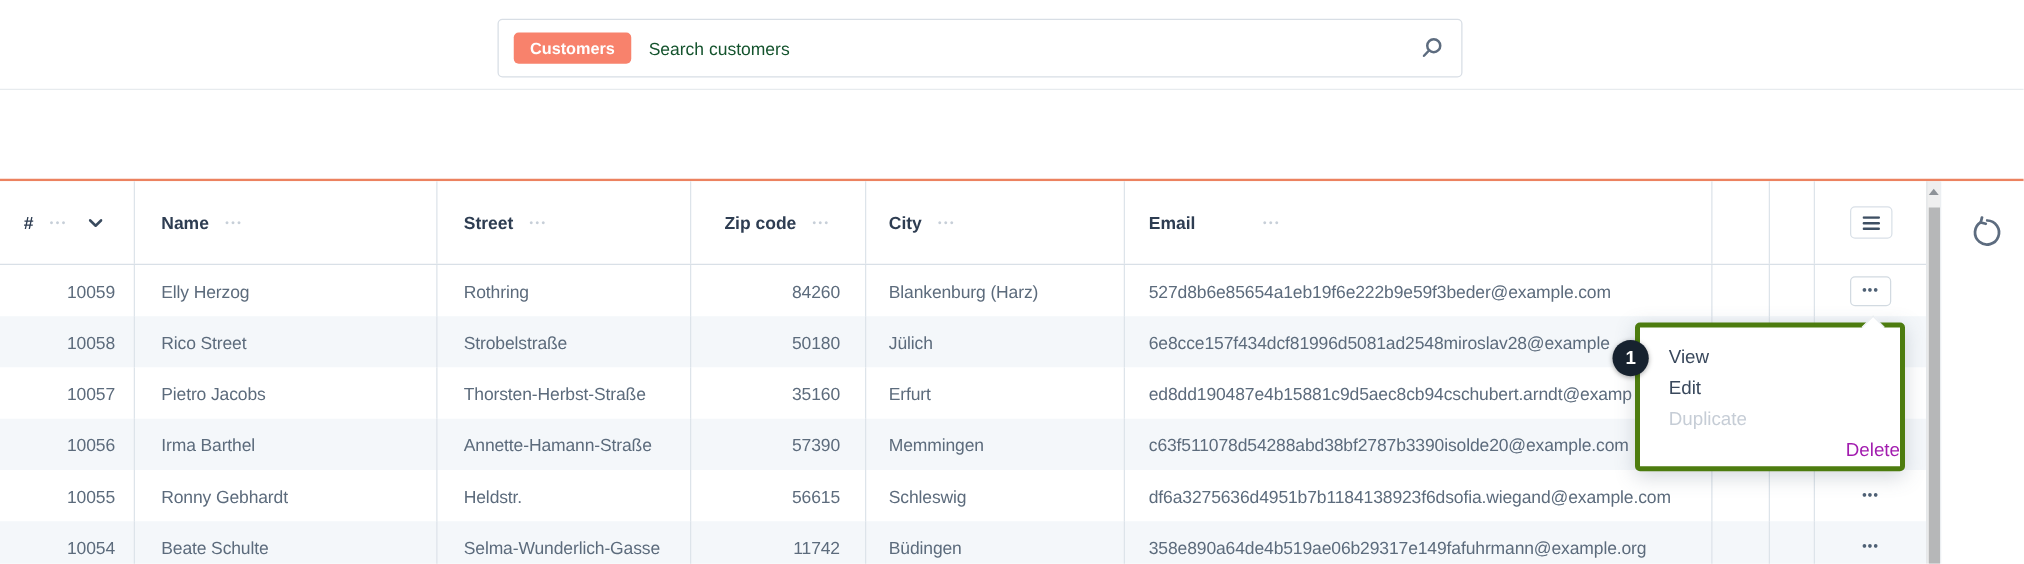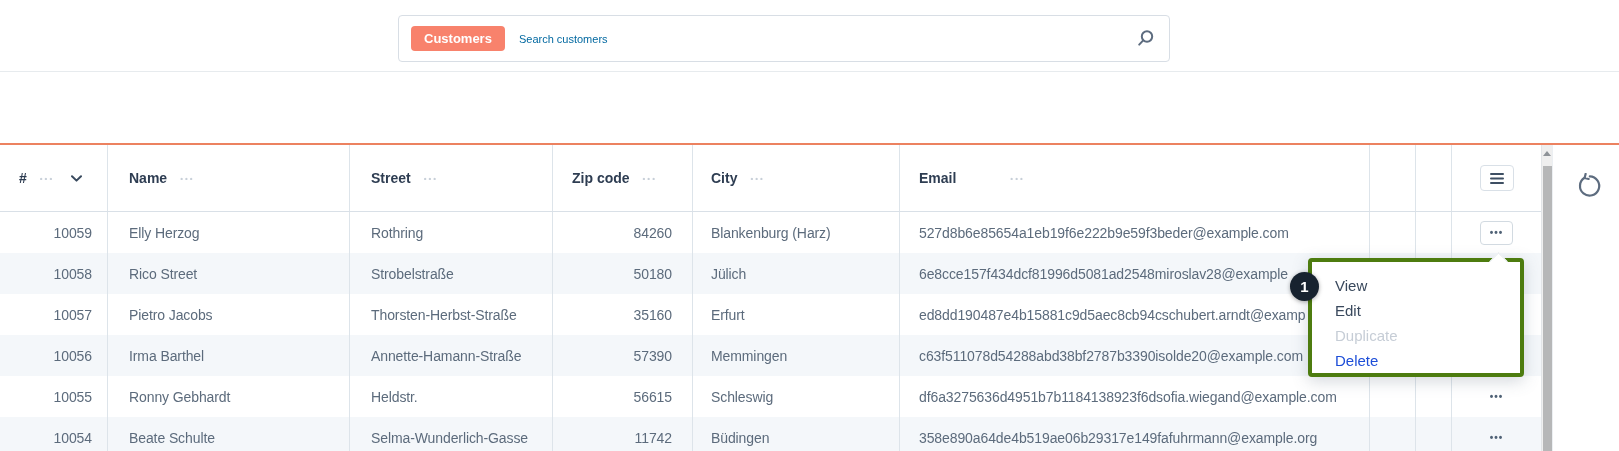--- a/index.html
+++ b/index.html
@@ -8,21 +8,21 @@
   .page { position:relative; width:1619px; height:451px; background:#fff;padding-left:20px; }
 
   
   .topbar { position:absolute; top:0; left:0; width:1619px; height:72px; background:#fff;
             border-bottom:1px solid #e7ebee; }
   .searchbar { position:absolute; left:398px; top:15px; width:772px; height:47px;
                background:#fff; border:1px solid #d8dee5; border-radius:4px;
                display:flex; align-items:center; padding:0 14px 0 12px; }
   .search-tag { background:#f8826c; color:#fff; font-size:13px; font-weight:700;
                 padding:6px 13px; border-radius:4px; line-height:1; }
-  .search-ph { color:#0369a1; font-size:11px; margin-left:14px; flex:1; }
+  .search-ph { color:#14532d; font-size:14px; margin-left:14px; flex:1; }
   .search-icn { display:flex; align-items:center; }
 
   
   .smartbar { position:absolute; top:72px; left:0; width:1619px; height:71px; background:#fff; }
   .sb-title { position:absolute; left:395px; top:101px; font-size:18px; color:#2d3e50; }
   .sb-title .t { font-weight:700; }
   .sb-title .c { font-weight:400; color:#66788c; margin-left:4px; }
   .btn-primary { position:absolute; left:1046px; top:94px; width:126px; height:36px;
                  background:#1a9dff; color:#fff; border:none; border-radius:4px;
                  font-size:14px; font-weight:700; font-family:"Liberation Sans",sans-serif;
@@ -40,21 +40,21 @@
   .c-id     { width:108px; justify-content:flex-end; padding-right:15px; }
   .c-name   { width:242px; padding-left:21px; }
   .c-street { width:203px; padding-left:21px; }
   .c-zip    { width:140px; justify-content:flex-end; padding-right:20px; }
   .c-city   { width:207px; padding-left:18px; }
   .c-email  { width:470px; padding-left:19px;gap:41px; }
   .c-sp1    { width:46px; }
   .c-sp2    { width:36px; }
   .c-act    { width:89px; border-right:none; justify-content:center; }
   .hrow .c-id  { justify-content:flex-start; padding-left:19px; }
-  .hrow .c-zip { justify-content:flex-start; padding-left:19px; }
+  .hrow .c-zip { justify-content:center; padding-left:19px; }
   .hdots { font-size:8px; letter-spacing:2px; color:#c7cfd8; margin-left:13px; font-weight:700; }
   .chev { margin-left:17px; display:flex; align-items:center; }
   .dots-btn { width:33px; height:24px; border:1px solid #d2dae1; border-radius:4px; background:#fff;
               color:#4f6175; font-size:10px; letter-spacing:1px; font-weight:700;
               display:flex; align-items:center; justify-content:center; cursor:pointer; }
   .dots-plain { color:#4f6175; font-size:10px; letter-spacing:1px; font-weight:700; cursor:pointer; }
   .cfg-btn { width:34px; height:26px; border:1px solid #d9e0e7; border-radius:4px; background:#fff;
              display:flex; align-items:center; justify-content:center; cursor:pointer; }
 
   
@@ -72,21 +72,21 @@
                  border:none; cursor:pointer; display:flex; align-items:center; justify-content:center; }
 
   
   .ctx-menu { position:absolute; left:1308px; top:258px; width:216px; height:119px;
               background:#fff; border:4px solid #4d7c0f; border-radius:4px;
               box-shadow:0 4px 16px rgba(84,100,120,0.25); z-index:10; padding-top:11px; }
   .ctx-caret { position:absolute; top:-7px; left:180px; width:13px; height:13px; background:#fff;
                border-left:1px solid #e9edf1; border-top:1px solid #e9edf1; transform:rotate(45deg); }
   .ctx-item { height:25px; line-height:25px; padding-left:23px; font-size:15px; color:#39485c; cursor:pointer; }
   .ctx-item.disabled { color:#c6cdd6; cursor:default; }
-  .ctx-item.danger { color:#1d4ed8; }
+  .ctx-item.danger { color:#a21caf;text-align:right; }
 
   
   .num-badge { position:absolute; left:1290px; top:272px; width:29px; height:29px; border-radius:50%;
                background:#17222f; color:#fff; font-size:15px; font-weight:700; z-index:20;
                display:flex; align-items:center; justify-content:center;
                box-shadow:0 1px 4px rgba(0,0,0,0.35); }
 </style>
 </head>
 <body>
 

